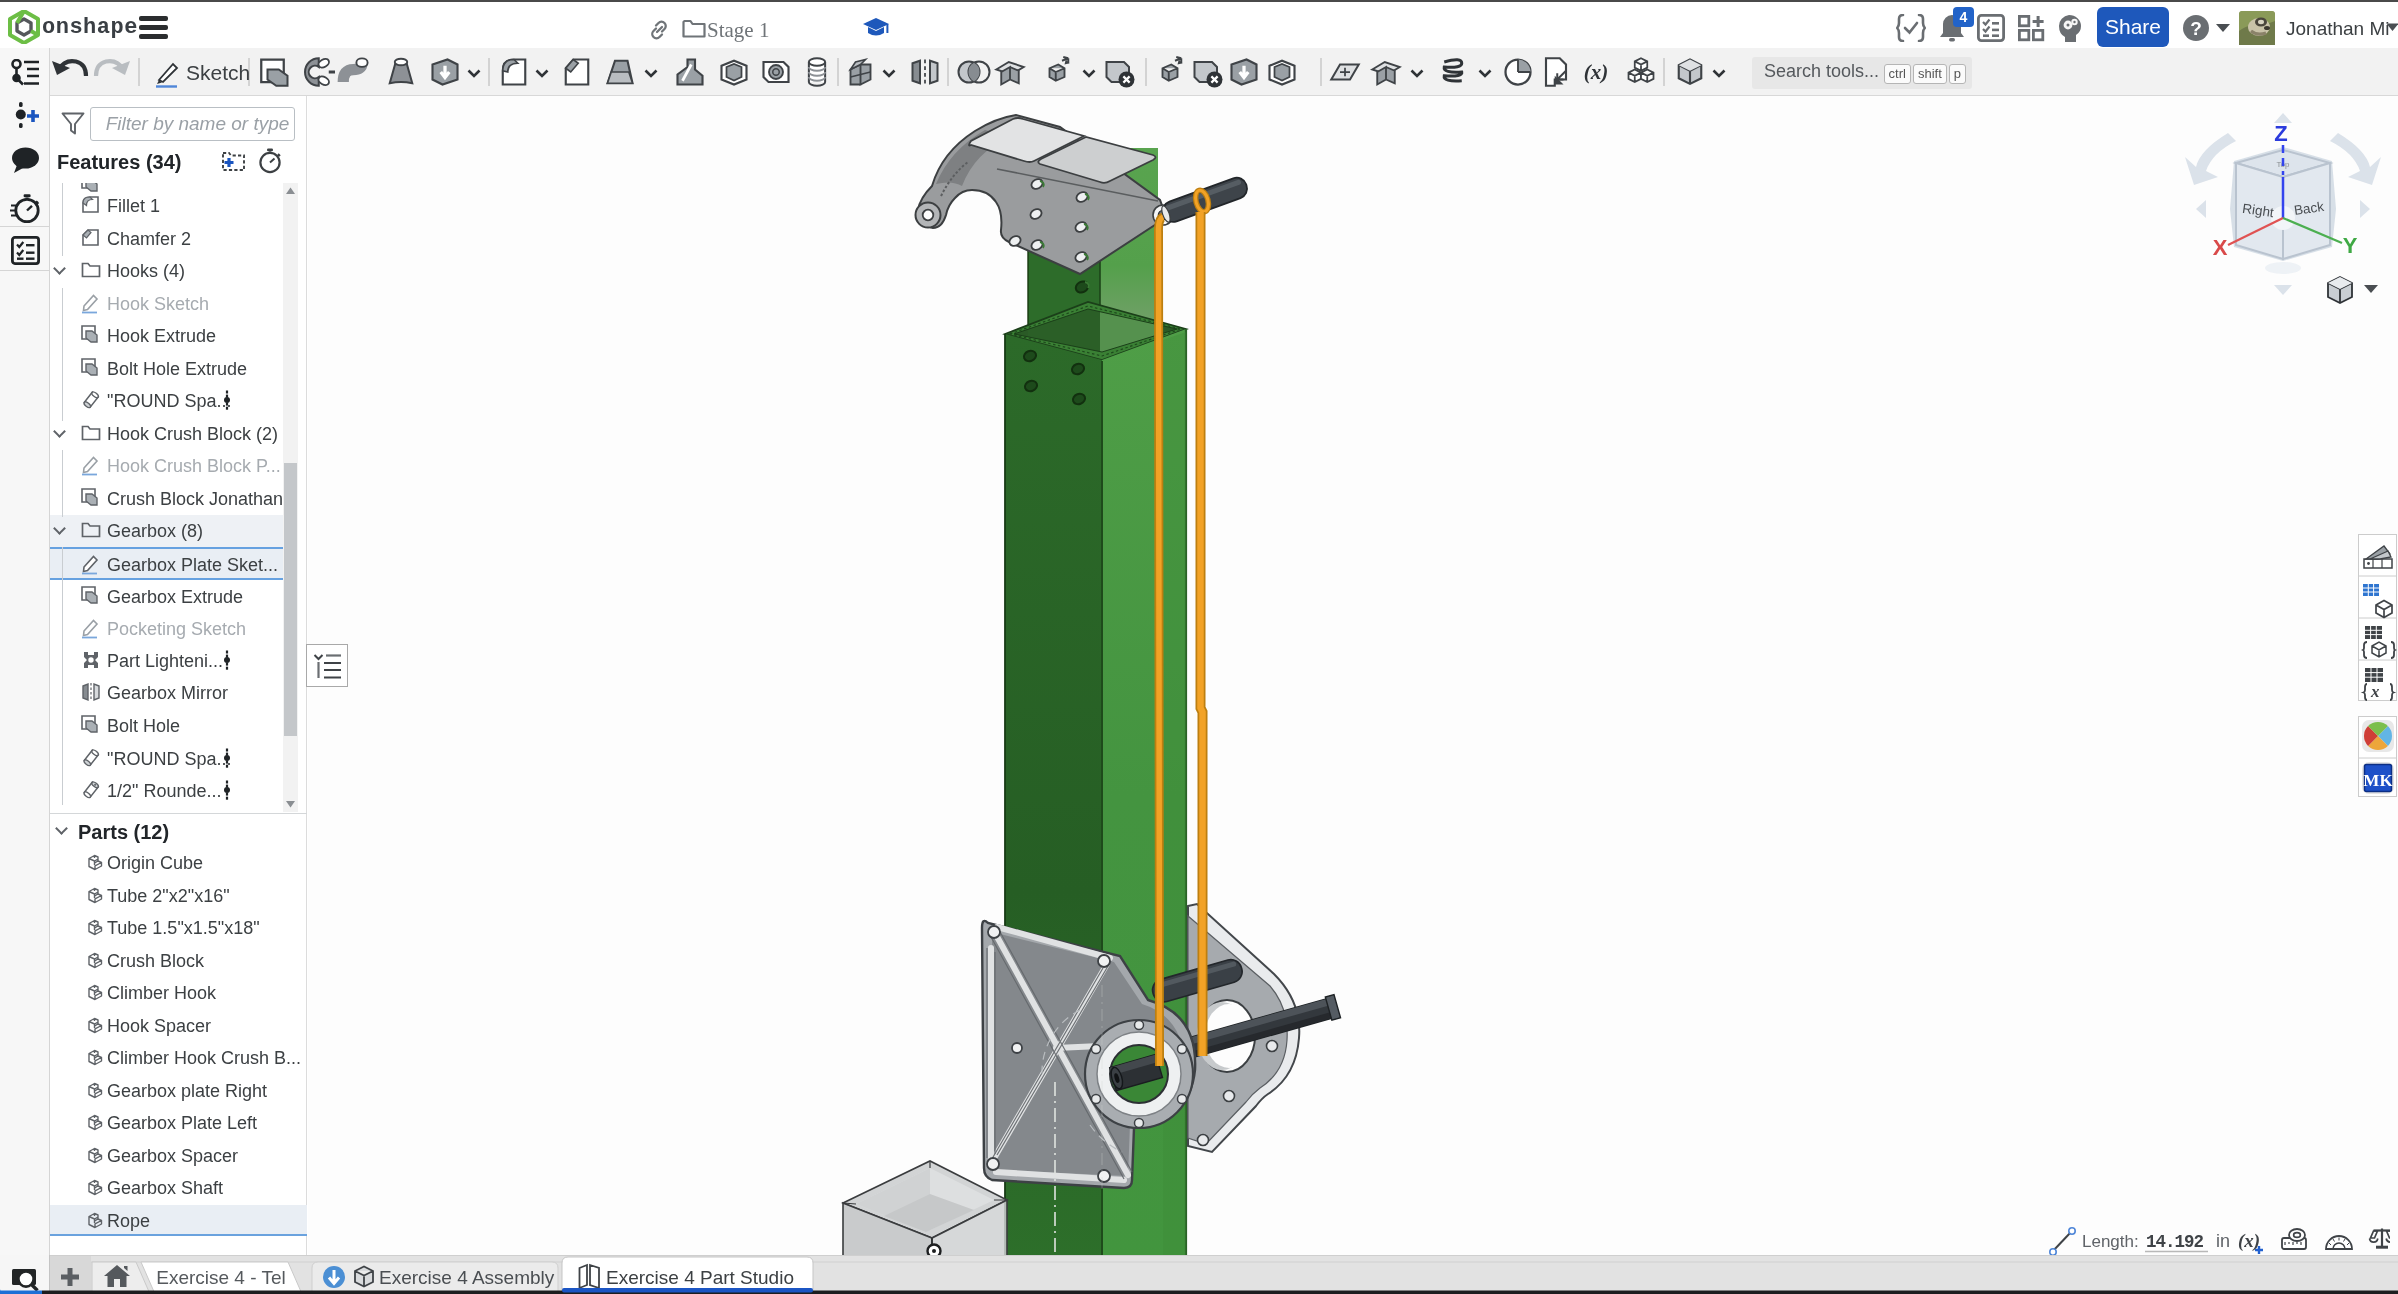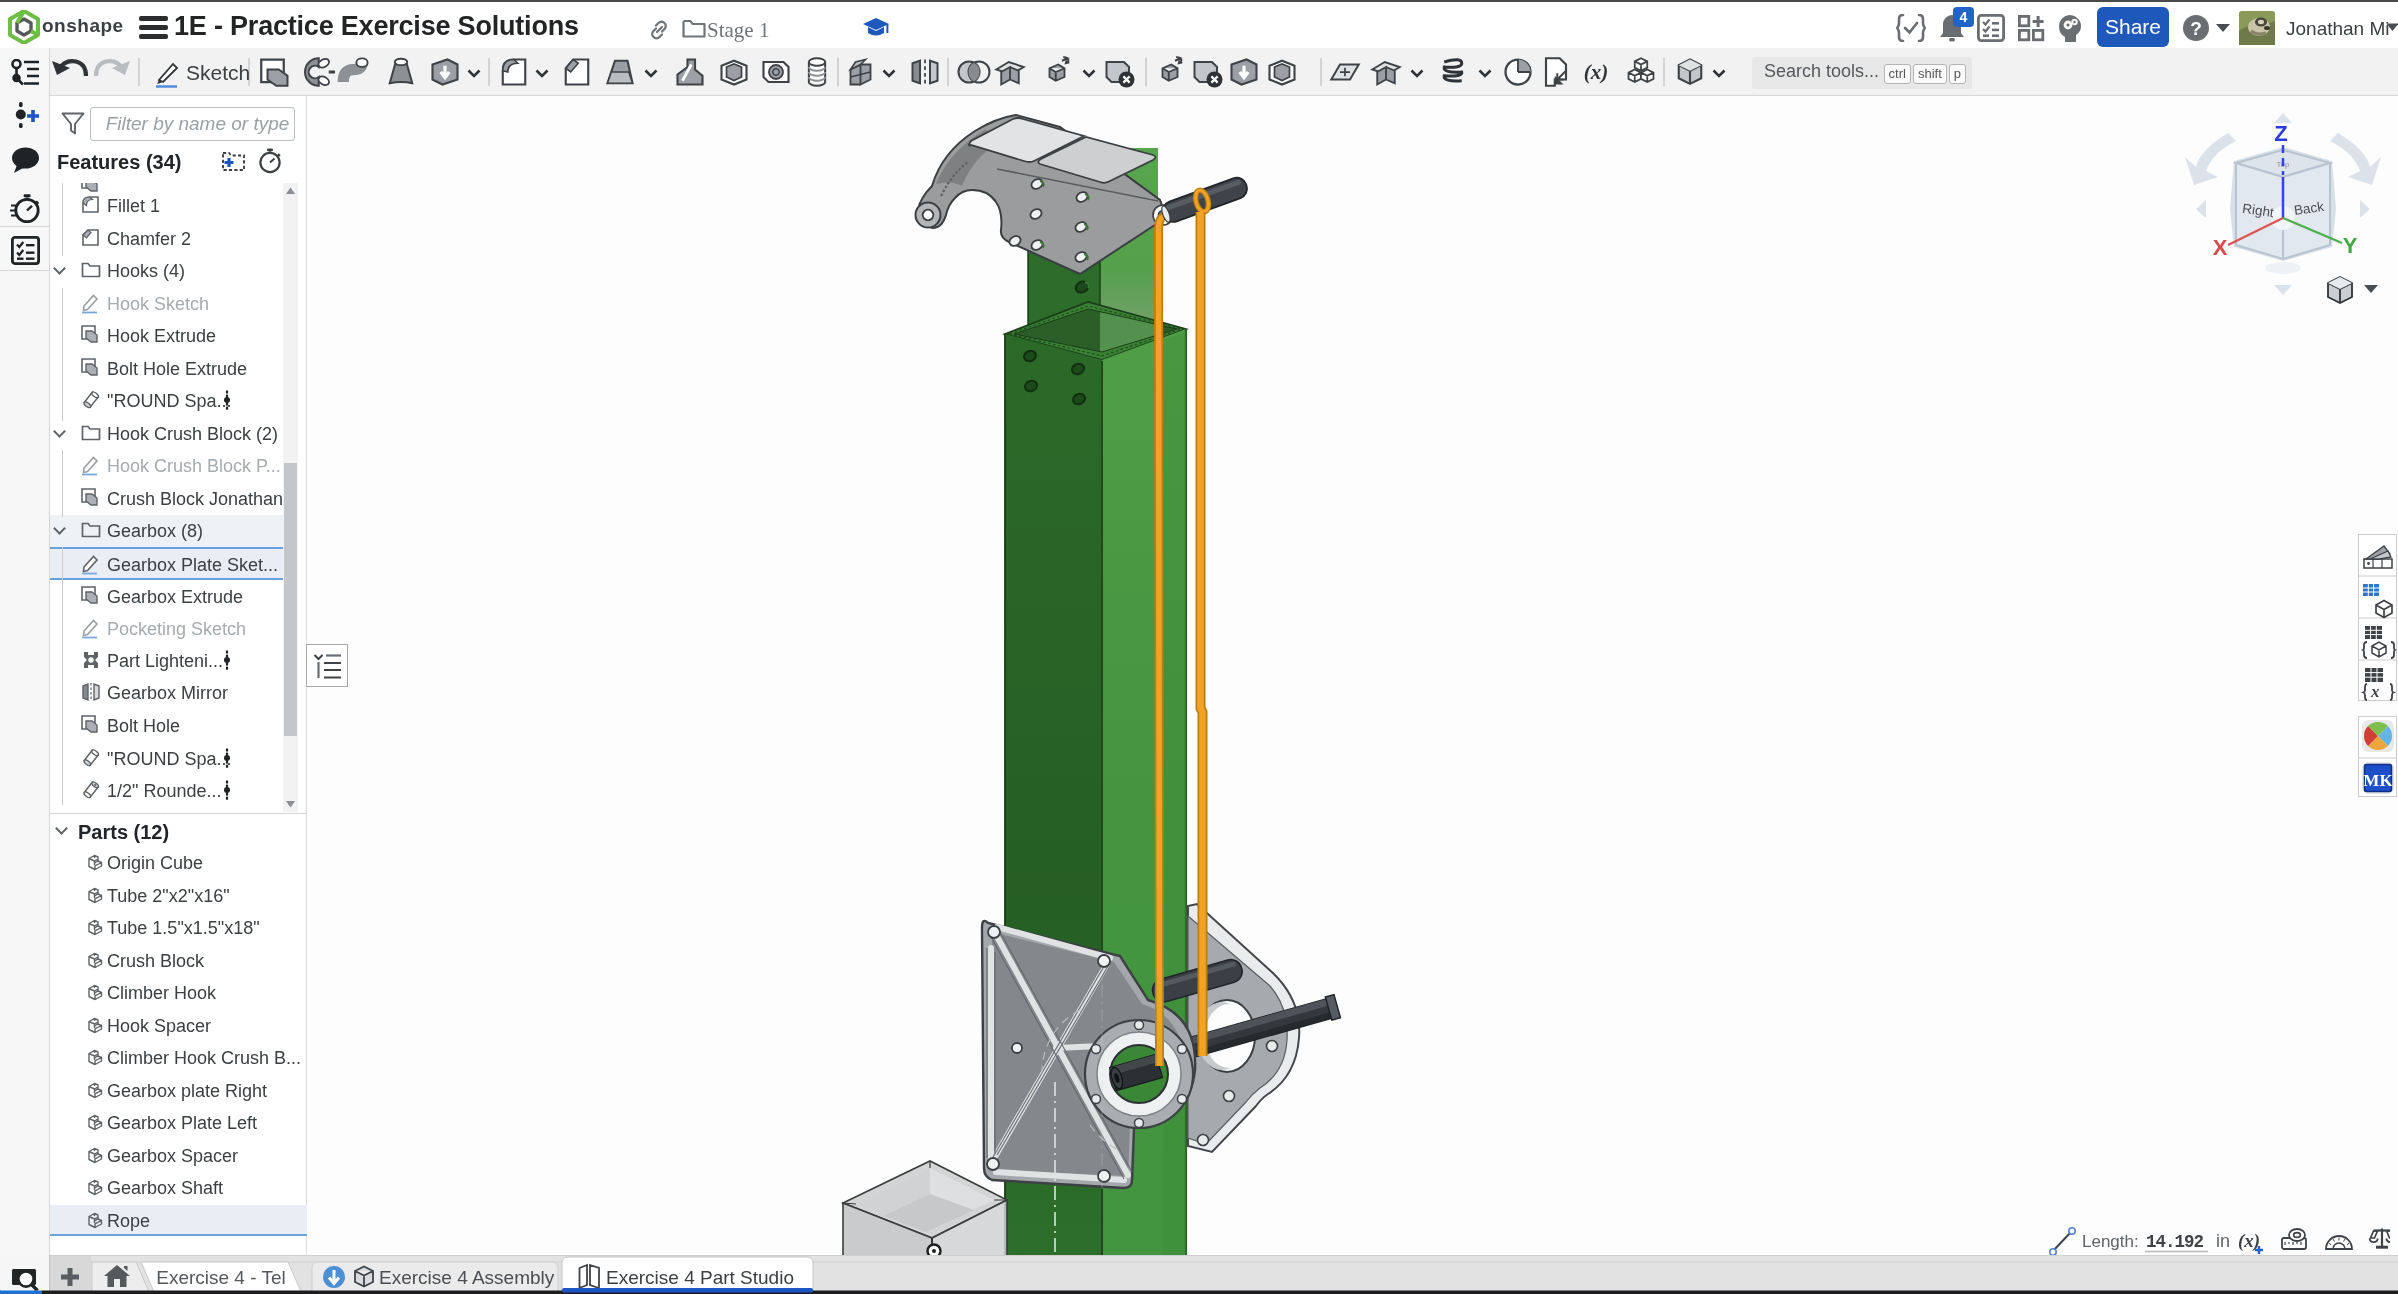--- a/index.html
+++ b/index.html
@@ -15,21 +15,21 @@
 #sidebar { left:0; top:48px; width:50px; height:1207px; background:#f7f7f7; border-right:1px solid #d5d5d5; }
 #panel { left:50px; top:96px; width:257px; height:1159px; background:#fff; border-right:1px solid #dcdcdc; }
 #viewport { left:308px; top:96px; width:2090px; height:1159px; background:#fdfdfd; }
 #tabbar { left:0; top:1255px; width:2398px; height:39px; background:#e2e2e2; border-top:1px solid #cfcfcf; }
 
 
 #title { left:174px; top:9px; font-size:27px; font-weight:bold; color:#222426; letter-spacing:-0.2px; white-space:nowrap; }
 .topgray { color:#6f7478; font-size:21px; }
 #mainlbl { left:592px; top:16px;margin-top:38px; }
 #stagelbl { left:707px; top:16px;font-family:Liberation Serif, serif; }
-#onshapetxt { left:42px; top:13px; font-size:19px; color:#3a3f44; font-weight:600; letter-spacing:0.5px; }
+#onshapetxt { left:42px; top:13px; font-size:22px; color:#3a3f44; font-weight:600; letter-spacing:0.5px;font-family:Liberation Mono, monospace; }
 #sketchlbl { left:186px; top:13px; font-size:21px; color:#3c4043; }
 #searchbox { left:1752px; top:9px; width:220px; height:32px; background:#e7e7e7; border-radius:3px; color:#55595d; font-size:18px; }
 #searchbox .kbd { display:inline-block; border:1px solid #b5b5b5; background:#fbfbfb; border-radius:3px; font-size:13px; color:#555; padding:0 4px; height:20px; line-height:18px; margin-left:2px; }
 
 
 #sharebtn { left:2097px; top:5px; width:72px; height:40px; background:#1e58bb; border-radius:6px; color:#fff; font-size:21px; text-align:center; line-height:40px; }
 #badge4 { left:1953px; top:5px; width:21px; height:20px; background:#2263c8; border-radius:4px; color:#fff; font-size:14px; font-weight:bold; text-align:center; line-height:20px; }
 #avatar { left:2239px; top:9px; width:36px; height:34px; border-radius:4px; background:linear-gradient(135deg,#8a9a58 0%,#b9a97c 40%,#7d7a60 70%,#55604a 100%); }
 #username { left:2286px; top:16px; font-size:19px; color:#3c4043; white-space:nowrap; }
 
@@ -263,21 +263,20 @@
       <path d="M9 13 L16 1" stroke="#6cbe45" stroke-width="4"></path>
       <path d="M23 21 L30 25" stroke="#6cbe45" stroke-width="4"></path>
     </svg>
     <div class="abs" id="onshapetxt">onshape</div>
 
     <svg class="icsvg" style="left:139px;top:14px" width="29" height="24" viewBox="0 0 29 24">
       <rect x="0" y="0" width="29" height="5" rx="2" fill="#2b2d2f"></rect>
       <rect x="0" y="9" width="29" height="5" rx="2" fill="#2b2d2f"></rect>
       <rect x="0" y="18" width="29" height="5" rx="2" fill="#2b2d2f"></rect>
     </svg>
-    <div class="abs" id="title">1E - Practice Exercise Solutions</div>
     <div class="abs topgray" id="mainlbl">Main</div>
 
     <svg class="icsvg" style="left:647px;top:16px" width="24" height="24" viewBox="0 0 24 24">
       <g stroke="#6f7478" stroke-width="2.3" fill="none" stroke-linecap="round">
       <path d="M10 14 L15 9"></path>
       <path d="M9 7.5 L11.5 5 a4.2 4.2 0 0 1 6 6 L15 13.5"></path>
       <path d="M15 16.5 L12.5 19 a4.2 4.2 0 0 1 -6 -6 L9 10.5"></path>
       </g>
     </svg>
 

